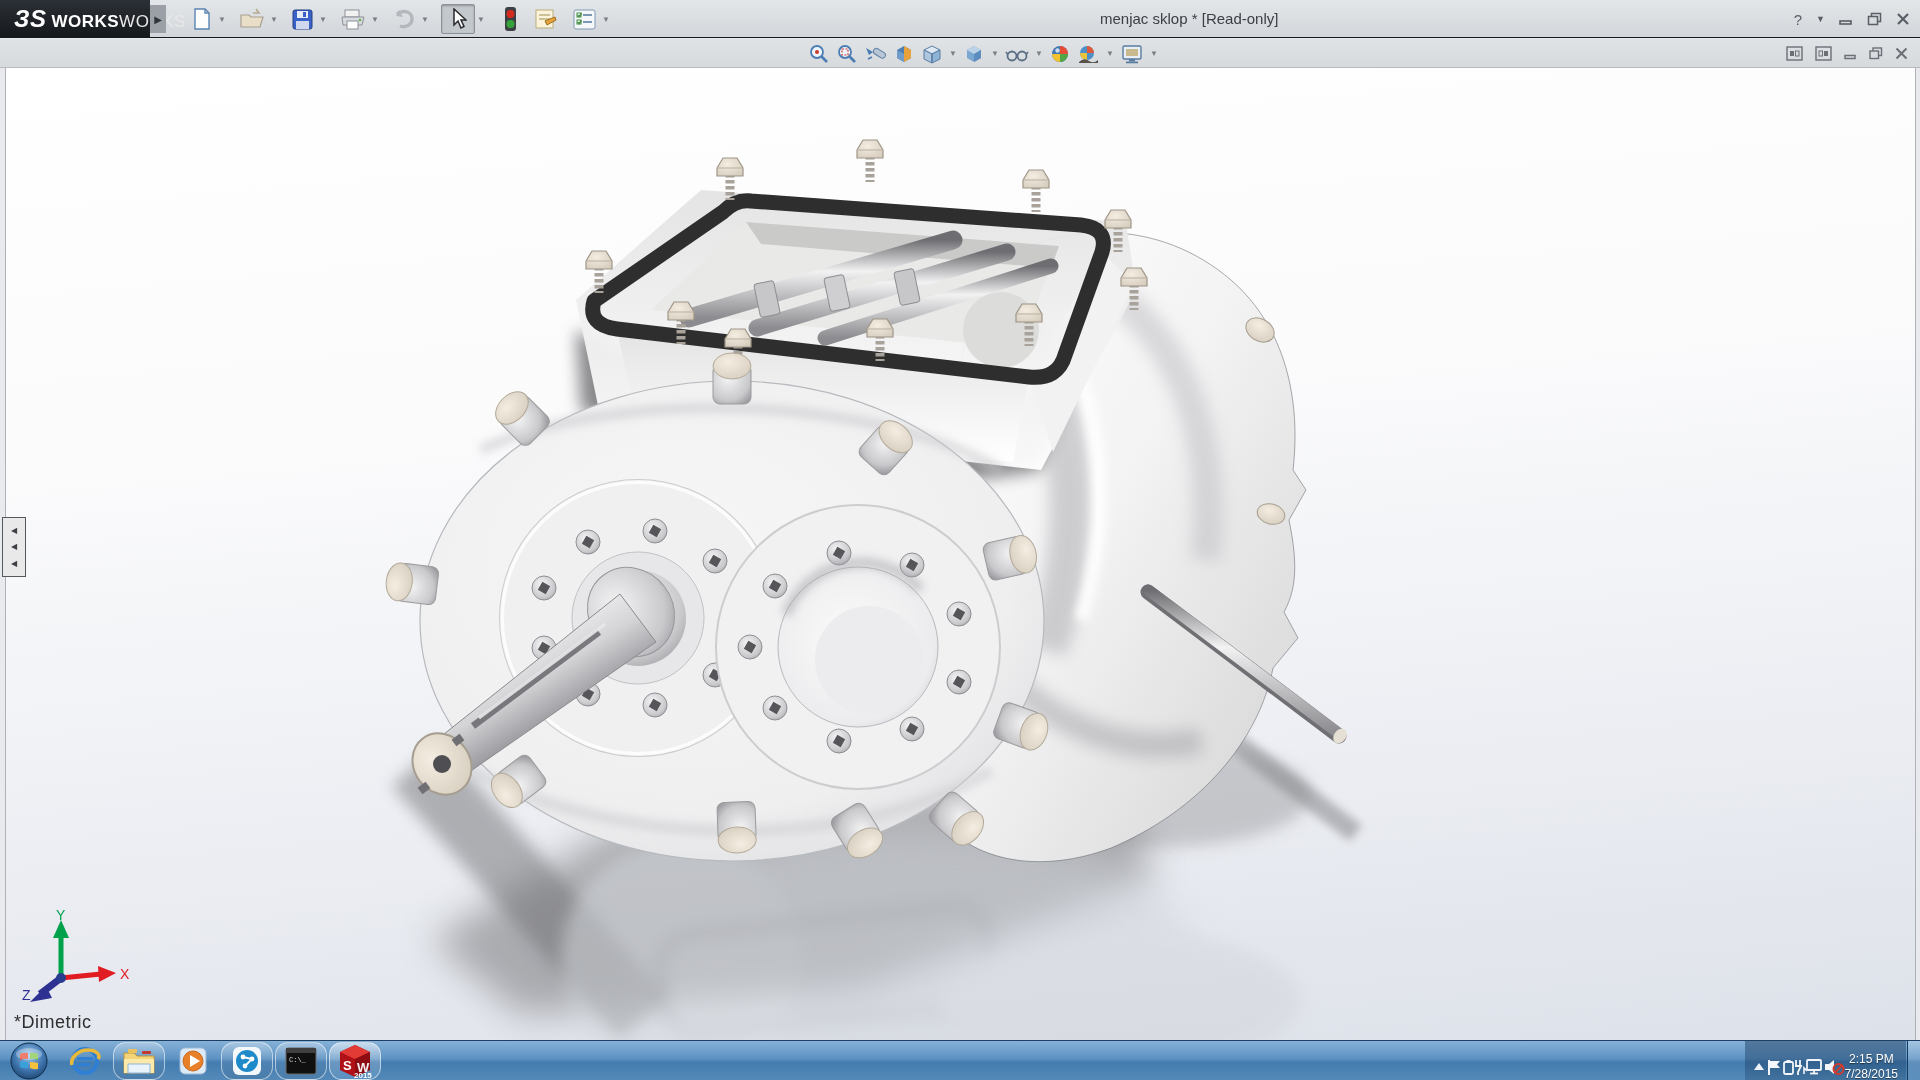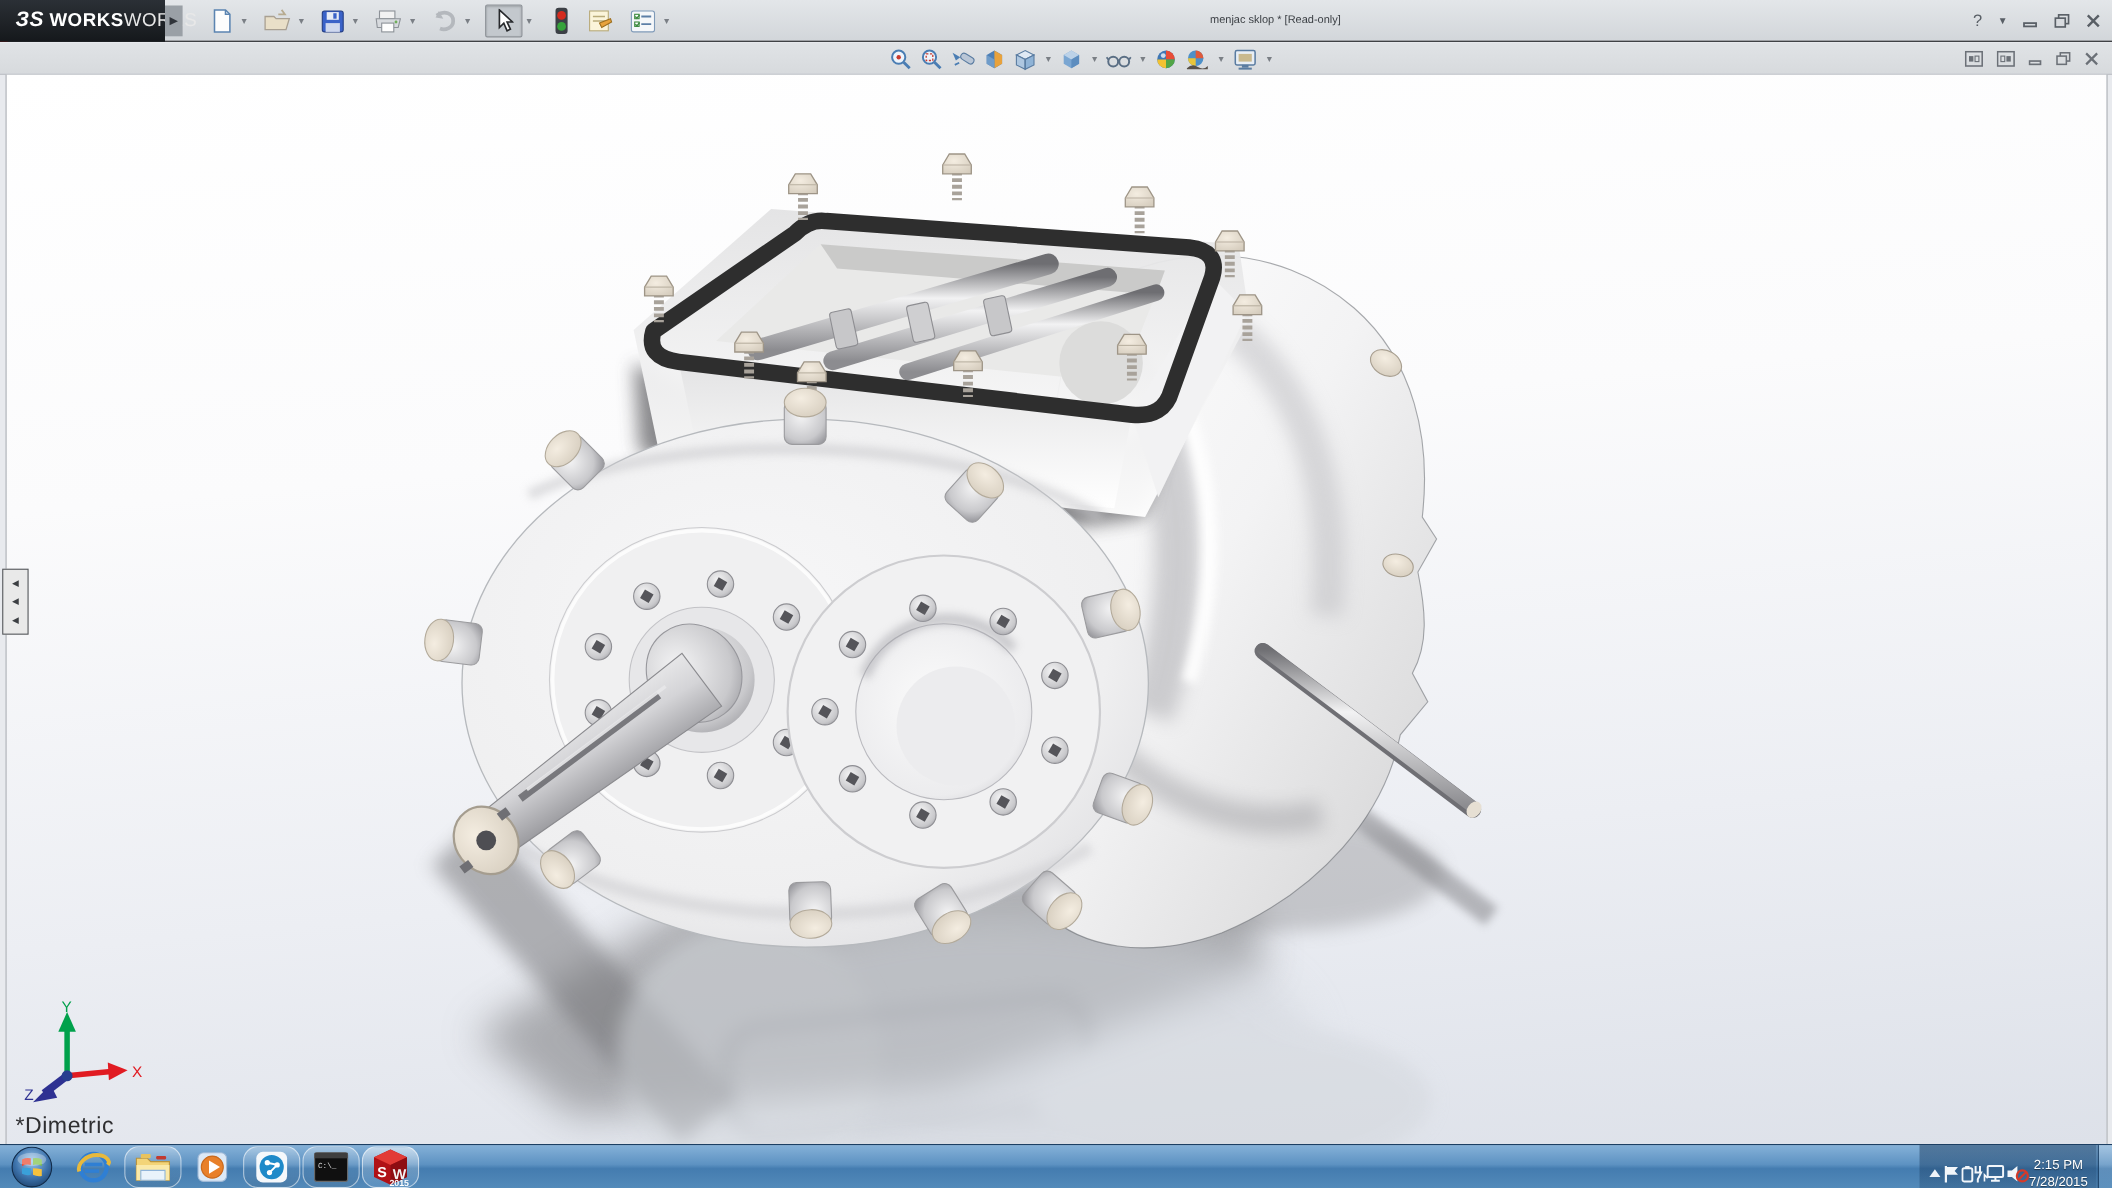--- a/index.html
+++ b/index.html
@@ -5,49 +5,49 @@
   html,body{margin:0;padding:0;width:1920px;height:1080px;overflow:hidden;
     font-family:"Liberation Sans","DejaVu Sans",sans-serif;background:#e8eaee;}
   *{box-sizing:border-box;}
   
   #titlebar{position:absolute;left:0;top:0;width:1920px;height:38px;
     background:linear-gradient(#e3e6e9,#d2d6da);border-bottom:1px solid #17191c;}
   #brandband{position:absolute;left:0;top:0;width:150px;height:38px;display:flex;align-items:center;
     background:linear-gradient(#2b3036,#15181b);}
   #redsliver{position:absolute;left:0;top:0;width:7px;height:38px;background:#c00d0d;}
   #brandtext{color:#fff;font-size:17px;letter-spacing:.5px;margin-left:14px;white-space:nowrap;}
-  #brandtext .mark{font-style:italic;font-weight:bold;margin-right:5px;font-size:19px;}
+  #brandtext .mark{font-style:italic;font-weight:bold;margin-right:5px;font-size:24px;}
   #brandtext .solid{font-weight:bold;}
   #brandtext .works{font-weight:300;color:#e8e8e8;}
   #brandflyout{position:absolute;left:150px;top:5px;width:16px;height:28px;background:#9aa0a6;
     color:#30343a;font-size:10px;display:flex;align-items:center;justify-content:center;}
   .tbrow{position:absolute;top:0;height:38px;display:flex;align-items:center;}
   .tbtn{height:30px;display:flex;align-items:center;justify-content:center;padding:0 3px;border-radius:2px;}
   .tbtn svg{display:block;}
   .drop{width:12px;height:30px;display:flex;align-items:center;justify-content:center;
     font-size:8px;color:#7a7f85;}
   .pressed{background:#c3c8cd;border:1px solid #8d9298;box-shadow:inset 0 1px 2px rgba(0,0,0,.25);}
   #titletext{position:absolute;left:1100px;top:0;height:38px;line-height:38px;
-    font-size:10px;color:#3c4045;}
+    font-size:15px;color:#3c4045;}
   #winctl1{position:absolute;right:10px;top:0;height:38px;display:flex;align-items:center;gap:14px;color:#595f66;}
   #winctl1 .wbtn{font-size:15px;display:flex;align-items:center;justify-content:center;}
   
   #row2{position:absolute;left:0;top:39px;width:1920px;height:29px;
     background:linear-gradient(#e0e3e6,#d7dadd);border-bottom:1px solid #b7bbc0;}
   #headsup{position:absolute;left:806px;top:1px;height:27px;display:flex;align-items:center;gap:2px;}
   .hbtn{height:26px;display:flex;align-items:center;padding:0 2px;}
   #docctl{position:absolute;right:12px;top:1px;height:27px;display:flex;align-items:center;gap:12px;color:#6b7077;}
   
   #viewport{position:absolute;left:5px;top:68px;width:1911px;height:972px;
     background:linear-gradient(175deg,#ffffff 0%,#fbfbfc 35%,#eceef3 70%,#dde1e9 100%);
     border-left:1px solid #aeb2b7;border-right:1px solid #aeb2b7;}
   #splitTab{position:absolute;left:-4px;top:449px;width:24px;height:60px;background:#e9e9e9;
     border:1px solid #55585c;display:flex;flex-direction:column;align-items:center;justify-content:space-evenly;}
   #splitTab span{color:#3c3f43;font-size:8px;line-height:8px;}
-  #viewLabel{position:absolute;left:8px;top:944px;font-size:21px;color:#2e2e30;letter-spacing:.5px;}
+  #viewLabel{position:absolute;left:8px;top:944px;font-size:18px;color:#2e2e30;letter-spacing:.5px;}
   #triad{position:absolute;left:10px;top:840px;}
   #modelsvg{position:absolute;left:0;top:0;}
   
   #taskbar{position:absolute;left:0;top:1040px;width:1920px;height:40px;
     background:linear-gradient(#85b1d8 0%,#5d92c2 45%,#447cb0 55%,#538ab9 100%);
     border-top:1px solid #1c3f63;display:flex;align-items:center;}
   .taskicon{width:52px;height:38px;display:flex;align-items:center;justify-content:center;margin:0 1px;}
   .running{border:1px solid rgba(255,255,255,.55);border-radius:13px;
     background:linear-gradient(rgba(255,255,255,.30),rgba(255,255,255,.06) 50%,rgba(0,0,0,.08));}
   .active{background:linear-gradient(rgba(255,255,255,.55),rgba(255,255,255,.22) 50%,rgba(120,170,215,.25));}

